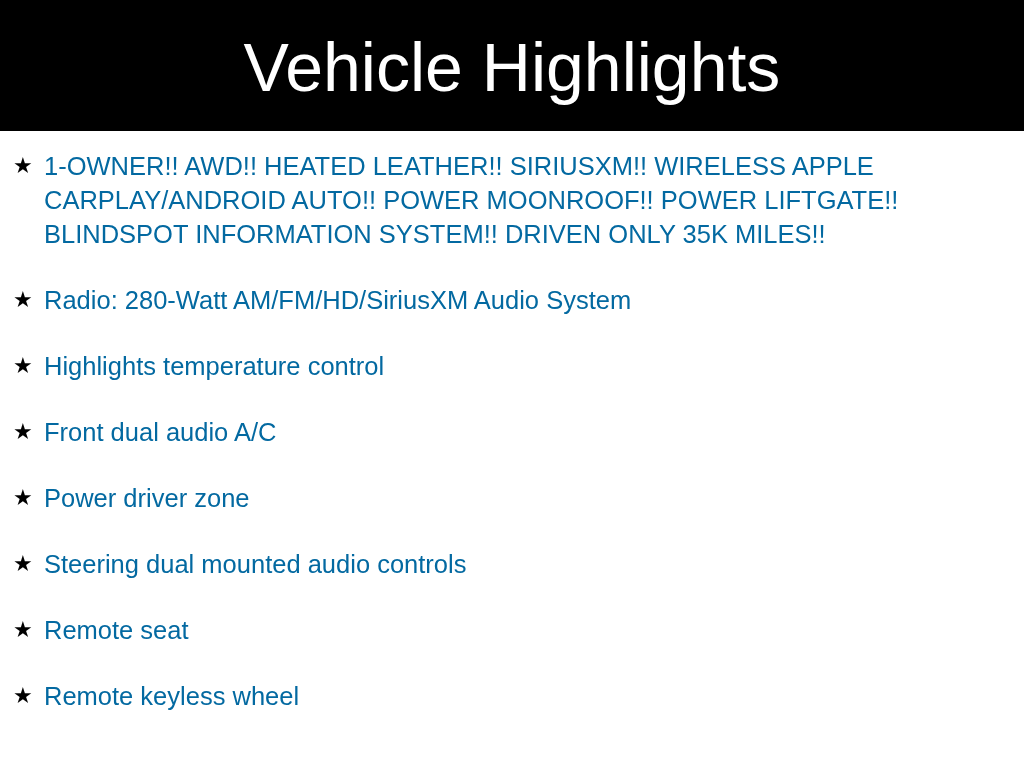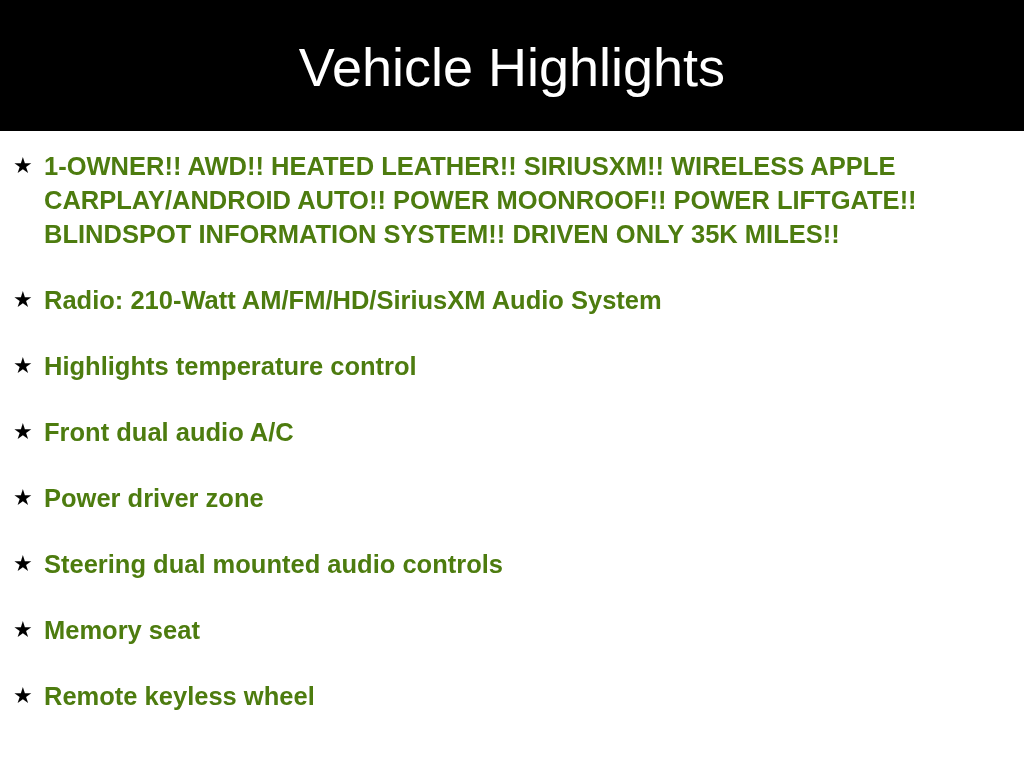--- a/index.html
+++ b/index.html
@@ -28,21 +28,21 @@
     width: 1024px;
     height: 131px;
     background: #000000;
     display: flex;
     align-items: center;
     justify-content: center;
   }
   .header-title {
     color: #ffffff;
     font-family: "Liberation Sans", sans-serif;
-    font-size: 54px;
+    font-size: 68px;
     font-weight: 400;
     line-height: 1;
     letter-spacing: 0px;
     white-space: nowrap;
     position: relative;
     top: 1px;
   }
 
   
   .highlights-list {
@@ -73,22 +73,22 @@
     font-size: 22px;
     line-height: 34px;
     color: #000000;
     text-align: left;
   }
   .highlight-text {
     display: block;
     font-family: "Liberation Sans", sans-serif;
     font-size: 25.5px;
     line-height: 34px;
-    color: #4d7c0f;
-    font-weight: 700;
+    color: #0369a1;
+    font-weight: 400;
     text-align: left;
     white-space: normal;
     word-spacing: 0px;
   }
 </style>
 </head>
 <body>
 
 <div class="page">
 
@@ -98,21 +98,21 @@
 
   <ul class="highlights-list">
 
     <li class="highlight-item">
       <span class="bullet-star">★</span>
       <span class="highlight-text">1-OWNER!! AWD!! HEATED LEATHER!! SIRIUSXM!! WIRELESS APPLE CARPLAY/ANDROID AUTO!! POWER MOONROOF!! POWER LIFTGATE!! BLINDSPOT INFORMATION SYSTEM!! DRIVEN ONLY 35K MILES!!</span>
     </li>
 
     <li class="highlight-item">
       <span class="bullet-star">★</span>
-      <span class="highlight-text">Radio: 210-Watt AM/FM/HD/SiriusXM Audio System</span>
+      <span class="highlight-text">Radio: 280-Watt AM/FM/HD/SiriusXM Audio System</span>
     </li>
 
     <li class="highlight-item">
       <span class="bullet-star">★</span>
       <span class="highlight-text">Highlights temperature control</span>
     </li>
 
     <li class="highlight-item">
       <span class="bullet-star">★</span>
       <span class="highlight-text">Front dual audio A/C</span>
@@ -123,21 +123,21 @@
       <span class="highlight-text">Power driver zone</span>
     </li>
 
     <li class="highlight-item">
       <span class="bullet-star">★</span>
       <span class="highlight-text">Steering dual mounted audio controls</span>
     </li>
 
     <li class="highlight-item">
       <span class="bullet-star">★</span>
-      <span class="highlight-text">Memory seat</span>
+      <span class="highlight-text">Remote seat</span>
     </li>
 
     <li class="highlight-item">
       <span class="bullet-star">★</span>
       <span class="highlight-text">Remote keyless wheel</span>
     </li>
 
   </ul>
 
 </div>

